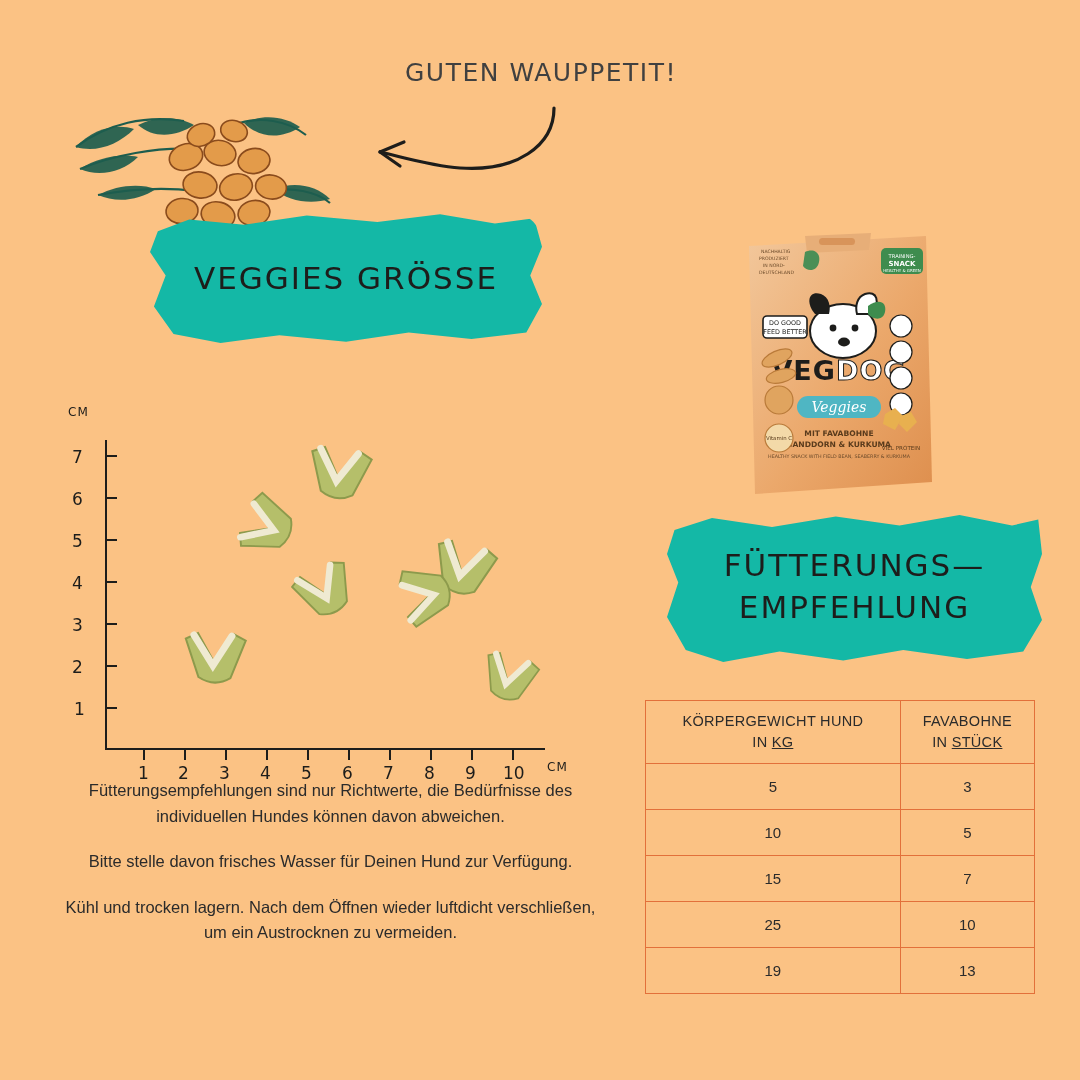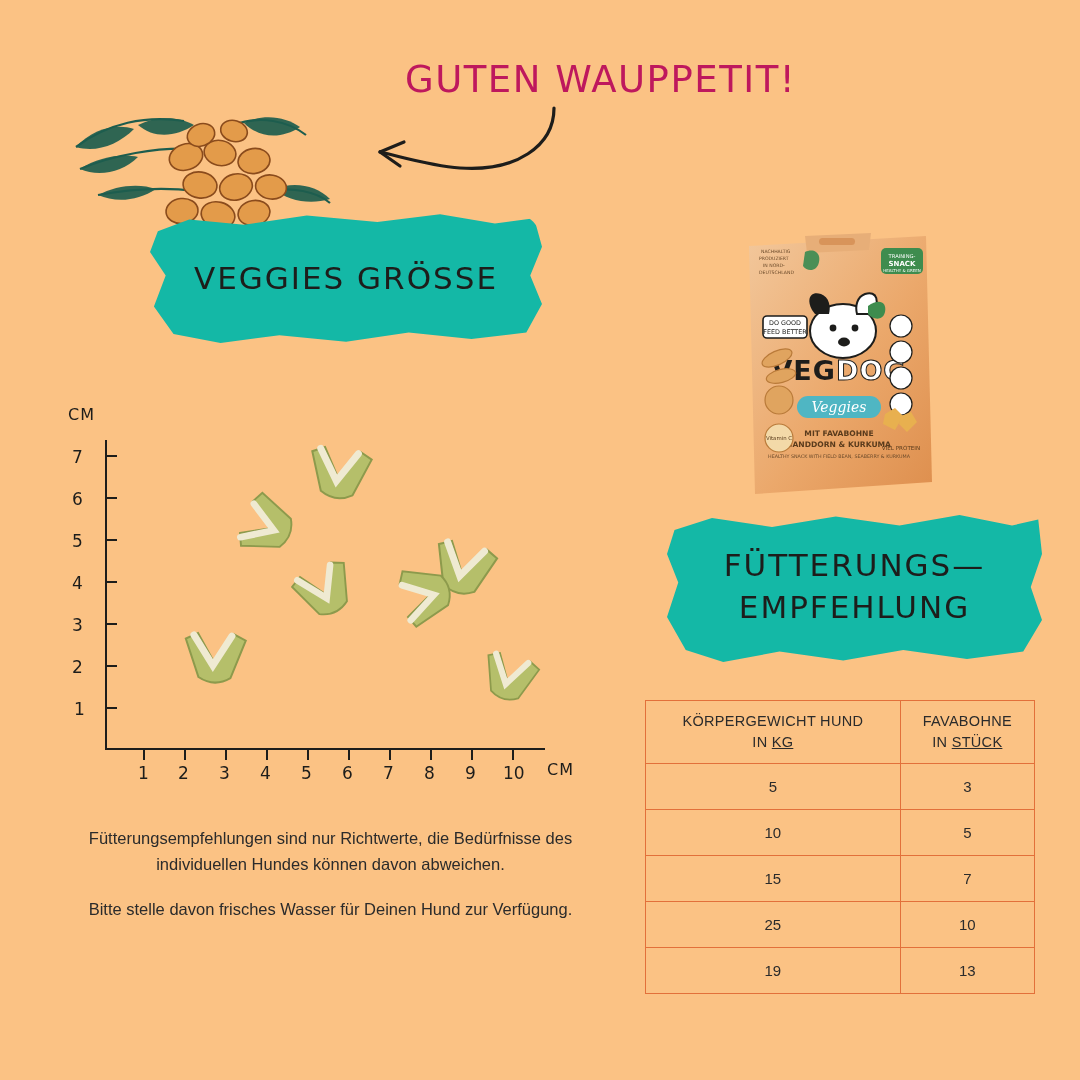--- a/index.html
+++ b/index.html
@@ -50,46 +50,46 @@
     clip-path: polygon(2% 12%, 12% 4%, 28% 10%, 45% 3%, 62% 9%, 78% 2%, 92% 9%, 99% 5%,
                        100% 28%, 97% 50%, 100% 72%, 95% 93%, 80% 98%, 63% 92%, 47% 99%,
                        30% 93%, 15% 100%, 5% 92%, 0% 70%, 3% 47%, 0% 28%);
   }
   #blob-feeding .blob-text { font-size: 31px; line-height: 1.35; }
 
   
   #wauppetit {
     left: 405px; top: 58px; width: 320px;
     font-family: "DejaVu Sans", sans-serif;
-    font-size: 37px;
+    font-size: 25px;
     letter-spacing: 1.5px;
-    color: #be185d;
+    color: #404040;
     white-space: nowrap;
   }
 
   
   #chart { left: 60px; top: 405px; width: 560px; height: 390px; }
   #chart .axis-label {
     font-family: "DejaVu Sans", sans-serif;
-    font-size: 16px;
+    font-size: 12px;
     color: #1d1d1b;
     letter-spacing: 1px;
   }
   #chart .tick-label {
     font-family: "DejaVu Sans", sans-serif;
     font-size: 17px;
     color: #1d1d1b;
     position: absolute;
   }
   .axis-line { position: absolute; background: #1d1d1b; }
   .tick { position: absolute; background: #1d1d1b; }
 
   
   #notes {
-    left: 58px; top: 826px; width: 545px;
+    left: 58px; top: 778px; width: 545px;
     text-align: center;
     font-size: 16.5px;
     line-height: 1.55;
     color: #2b2b2b;
   }
   #notes p { margin: 0 0 20px 0; }
   #notes p:last-child { margin-bottom: 0; }
 
   
   #feeding-table {
@@ -306,20 +306,21 @@
     <use href="#treat" transform="translate(240,172) rotate(-25) scale(0.95)"></use>
     <use href="#treat" transform="translate(348,212) rotate(-104) scale(0.95)"></use>
     <use href="#treat" transform="translate(138,228) rotate(2) scale(1.0)"></use>
     <use href="#treat" transform="translate(440,248) rotate(16) scale(0.88)"></use>
   </svg>
 </div>
 
 <div id="notes" class="abs">
   <p>Fütterungsempfehlungen sind nur Richtwerte, die Bedürfnisse des individuellen Hundes können davon abweichen.</p>
   <p>Bitte stelle davon frisches Wasser für Deinen Hund zur Verfügung.</p>
+  <p>Kühl und trocken lagern. Nach dem Öffnen wieder luftdicht verschließen, um ein Austrocknen zu vermeiden.</p>
 </div>
 
 <table id="feeding-table">
   <thead>
     <tr>
       <th>
         <span>KÖRPERGEWICHT HUND</span><br>
         <span>IN </span><span class="u">KG</span>
       </th>
       <th>

